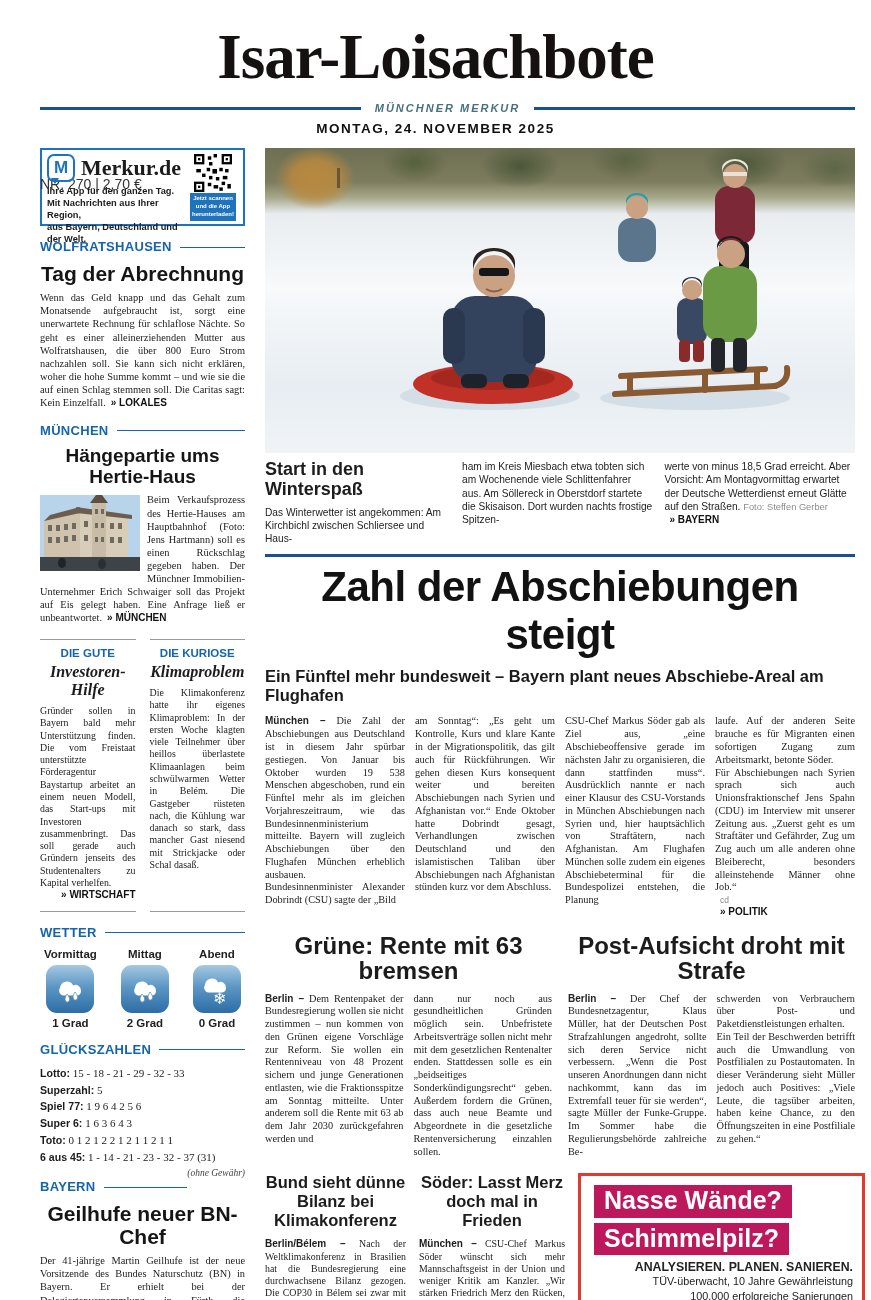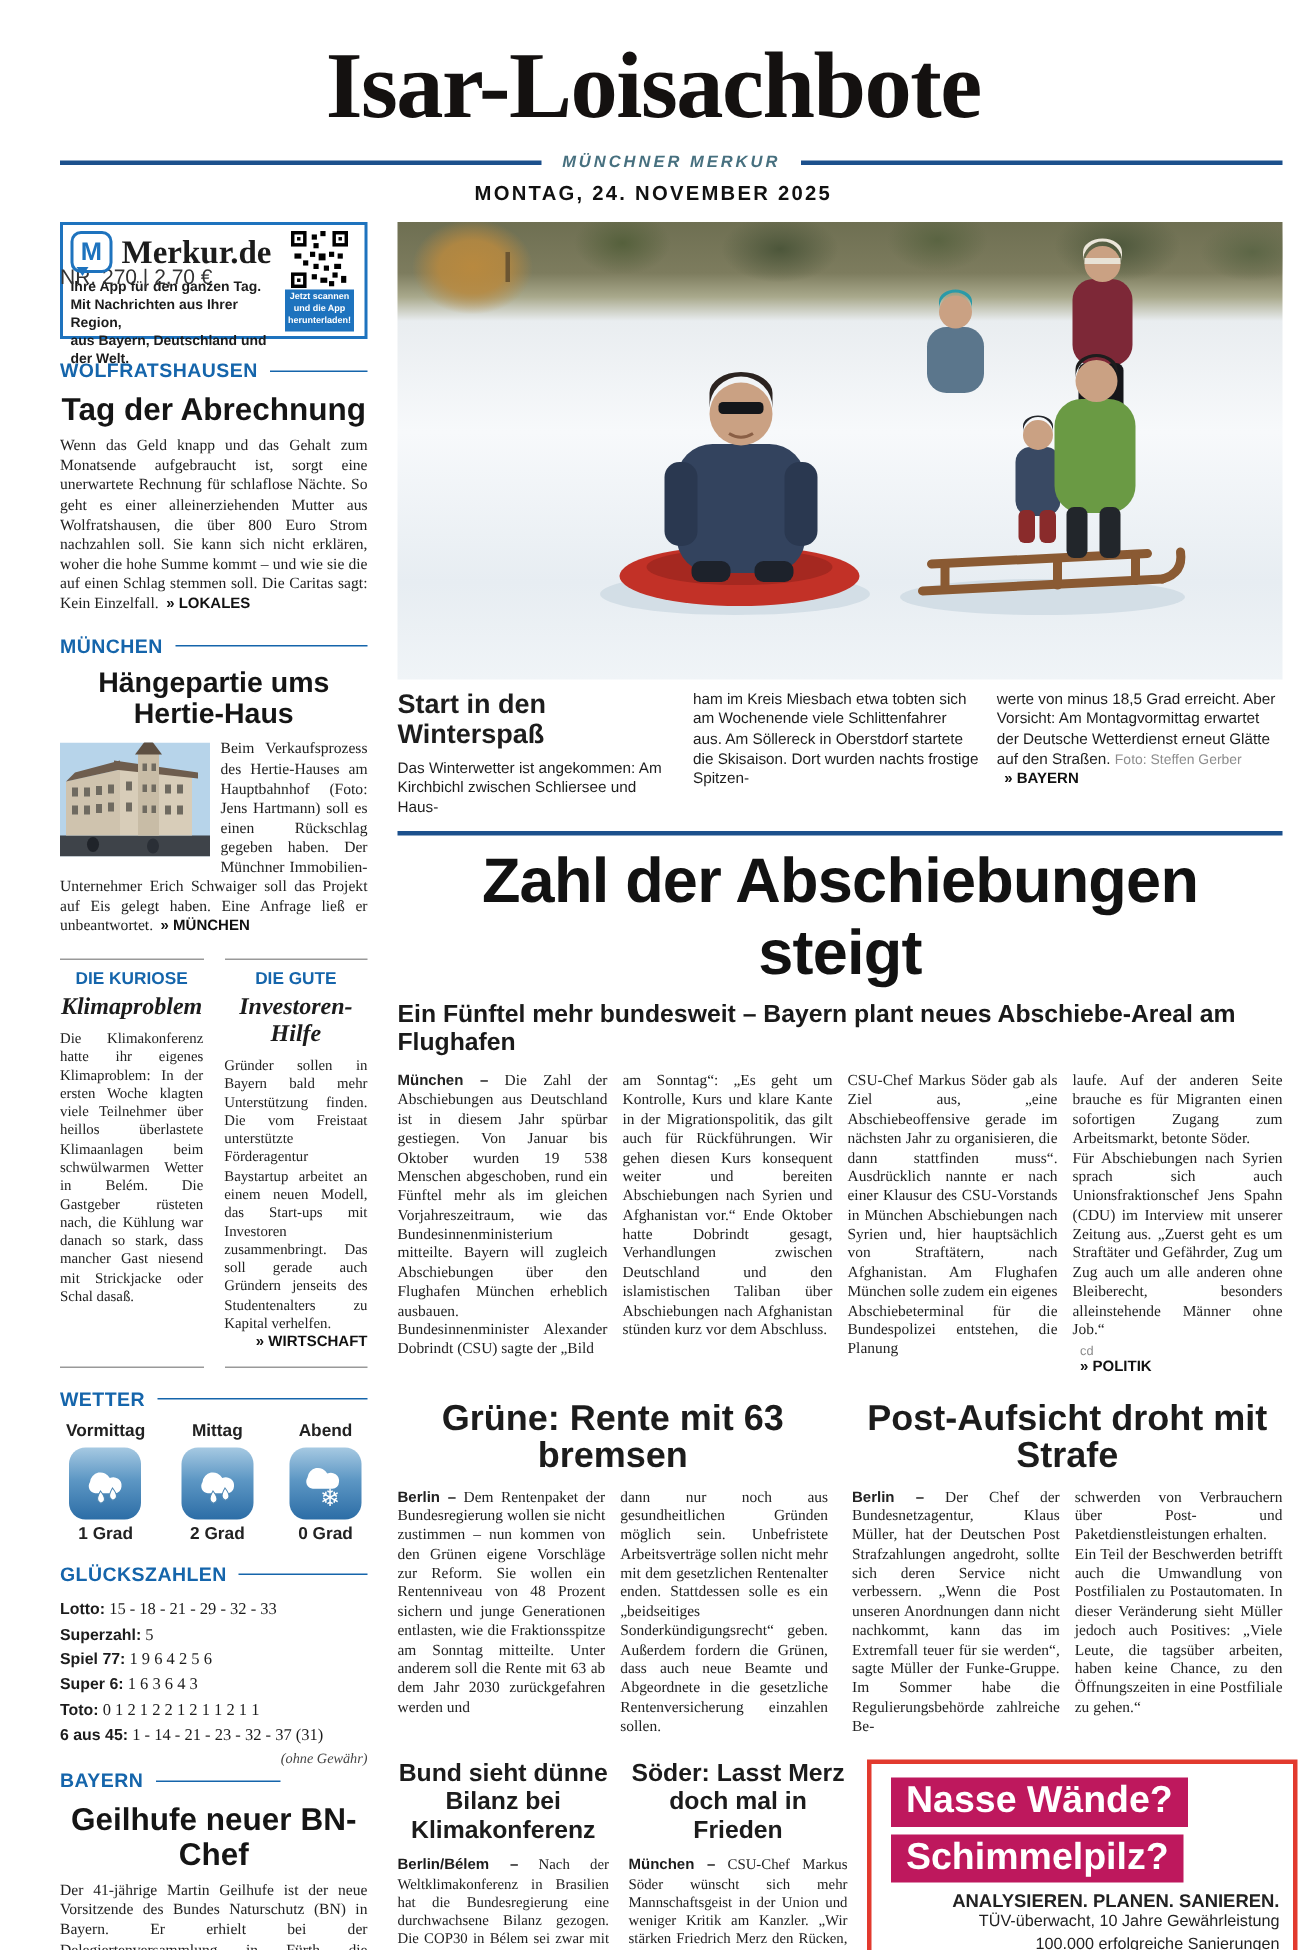--- a/index.html
+++ b/index.html
@@ -229,28 +229,28 @@
               <ellipse cx="22" cy="68" rx="4" ry="5" fill="#20242a"></ellipse>
                 <ellipse cx="62" cy="69" rx="4" ry="5" fill="#2a2f36"></ellipse>
             </svg>
           </span>
           <span>Beim Verkaufsprozess des Hertie-Hauses am Hauptbahnhof (Foto: Jens Hartmann) soll es einen Rückschlag gegeben haben. Der Münchner Immobilien-Unternehmer Erich Schwaiger soll das Projekt auf Eis gelegt haben. Eine Anfrage ließ er unbeantwortet.</span><b class="ref">» MÜNCHEN</b>
         </div>
       </div>
 
       <div class="minis">
         <div class="mini">
+          <div class="mini-kicker">DIE GUTE</div>
+          <div class="mini-head">Investoren-Hilfe</div>
+          <div class="body-l"><span>Gründer sollen in Bayern bald mehr Unterstützung finden. Die vom Freistaat unterstützte Förderagentur Baystartup arbeitet an einem neuen Modell, das Start-ups mit Investoren zusammenbringt. Das soll gerade auch Gründern jenseits des Studentenalters zu Kapital verhelfen.</span><br><b class="ref" style="float:right">» WIRTSCHAFT</b></div>
+        </div>
+        <div class="mini">
           <div class="mini-kicker">DIE KURIOSE</div>
           <div class="mini-head">Klimaproblem</div>
           <div class="body-l">Die Klimakonferenz hatte ihr eigenes Klimaproblem: In der ersten Woche klagten viele Teilnehmer über heillos überlastete Klimaanlagen beim schwülwarmen Wetter in Belém. Die Gastgeber rüsteten nach, die Kühlung war danach so stark, dass mancher Gast niesend mit Strickjacke oder Schal dasaß.</div>
-        </div>
-        <div class="mini">
-          <div class="mini-kicker">DIE GUTE</div>
-          <div class="mini-head">Investoren-Hilfe</div>
-          <div class="body-l"><span>Gründer sollen in Bayern bald mehr Unterstützung finden. Die vom Freistaat unterstützte Förderagentur Baystartup arbeitet an einem neuen Modell, das Start-ups mit Investoren zusammenbringt. Das soll gerade auch Gründern jenseits des Studentenalters zu Kapital verhelfen.</span><br><b class="ref" style="float:right">» WIRTSCHAFT</b></div>
         </div>
       </div>
 
       <div class="section">
         <div class="kicker">
             <span>WETTER</span>
           </div>
         <div class="wetter-row">
           <div class="w-item">
             <div>Vormittag</div>

